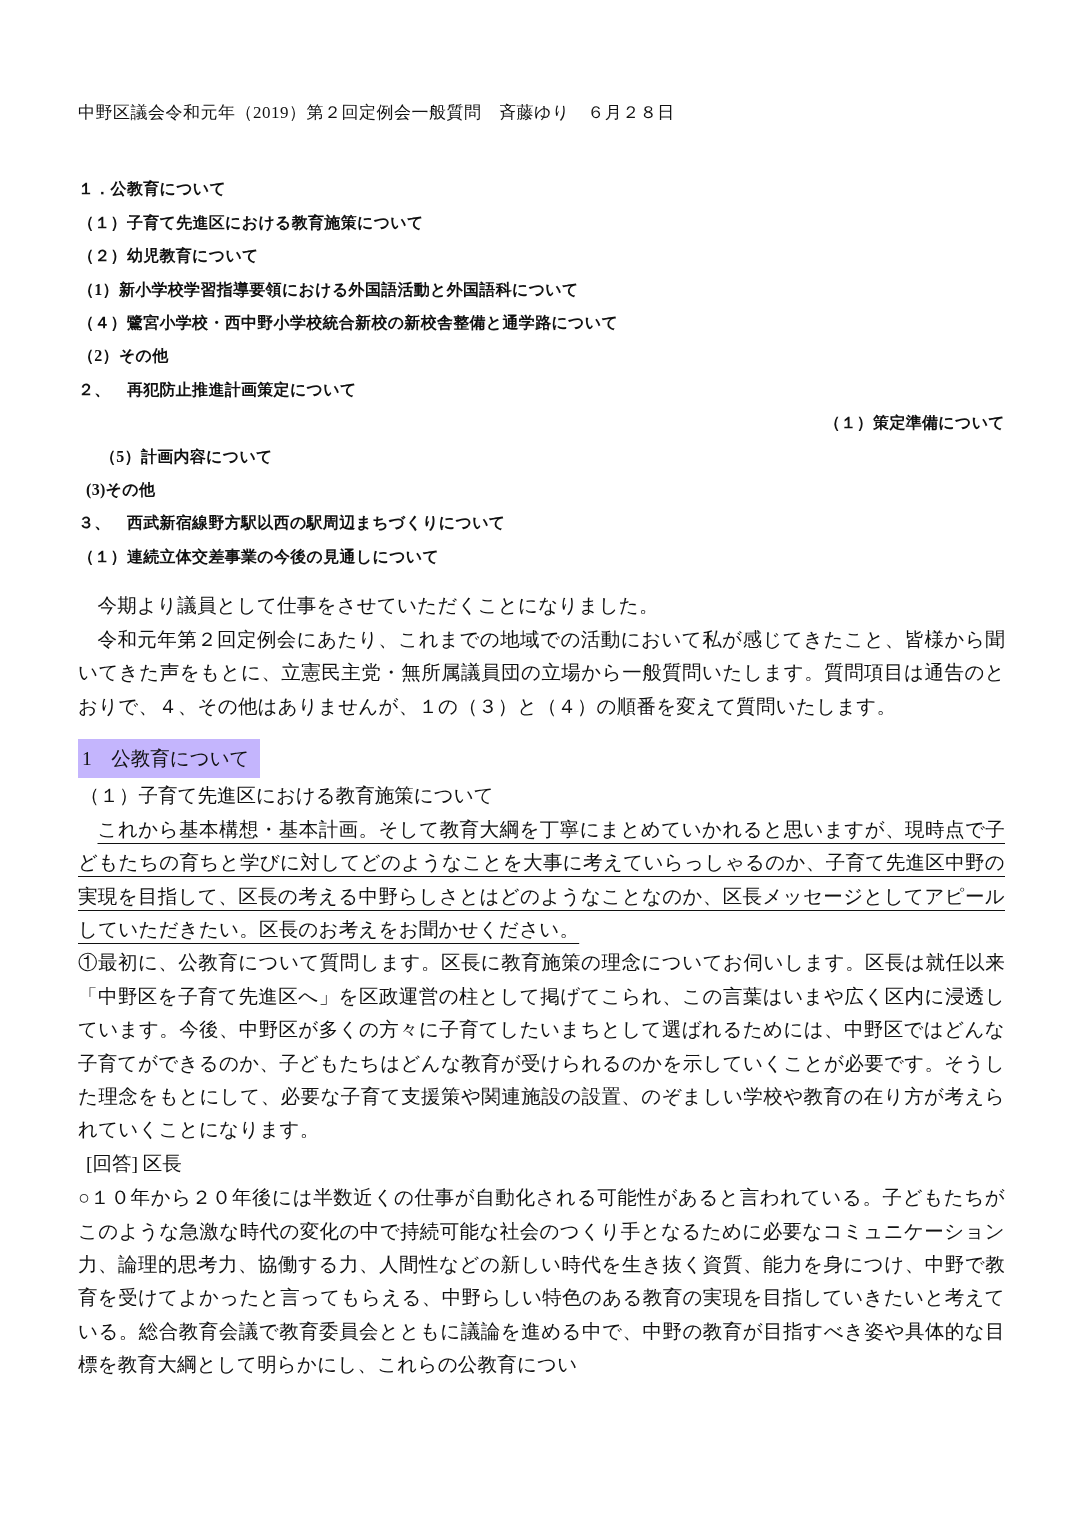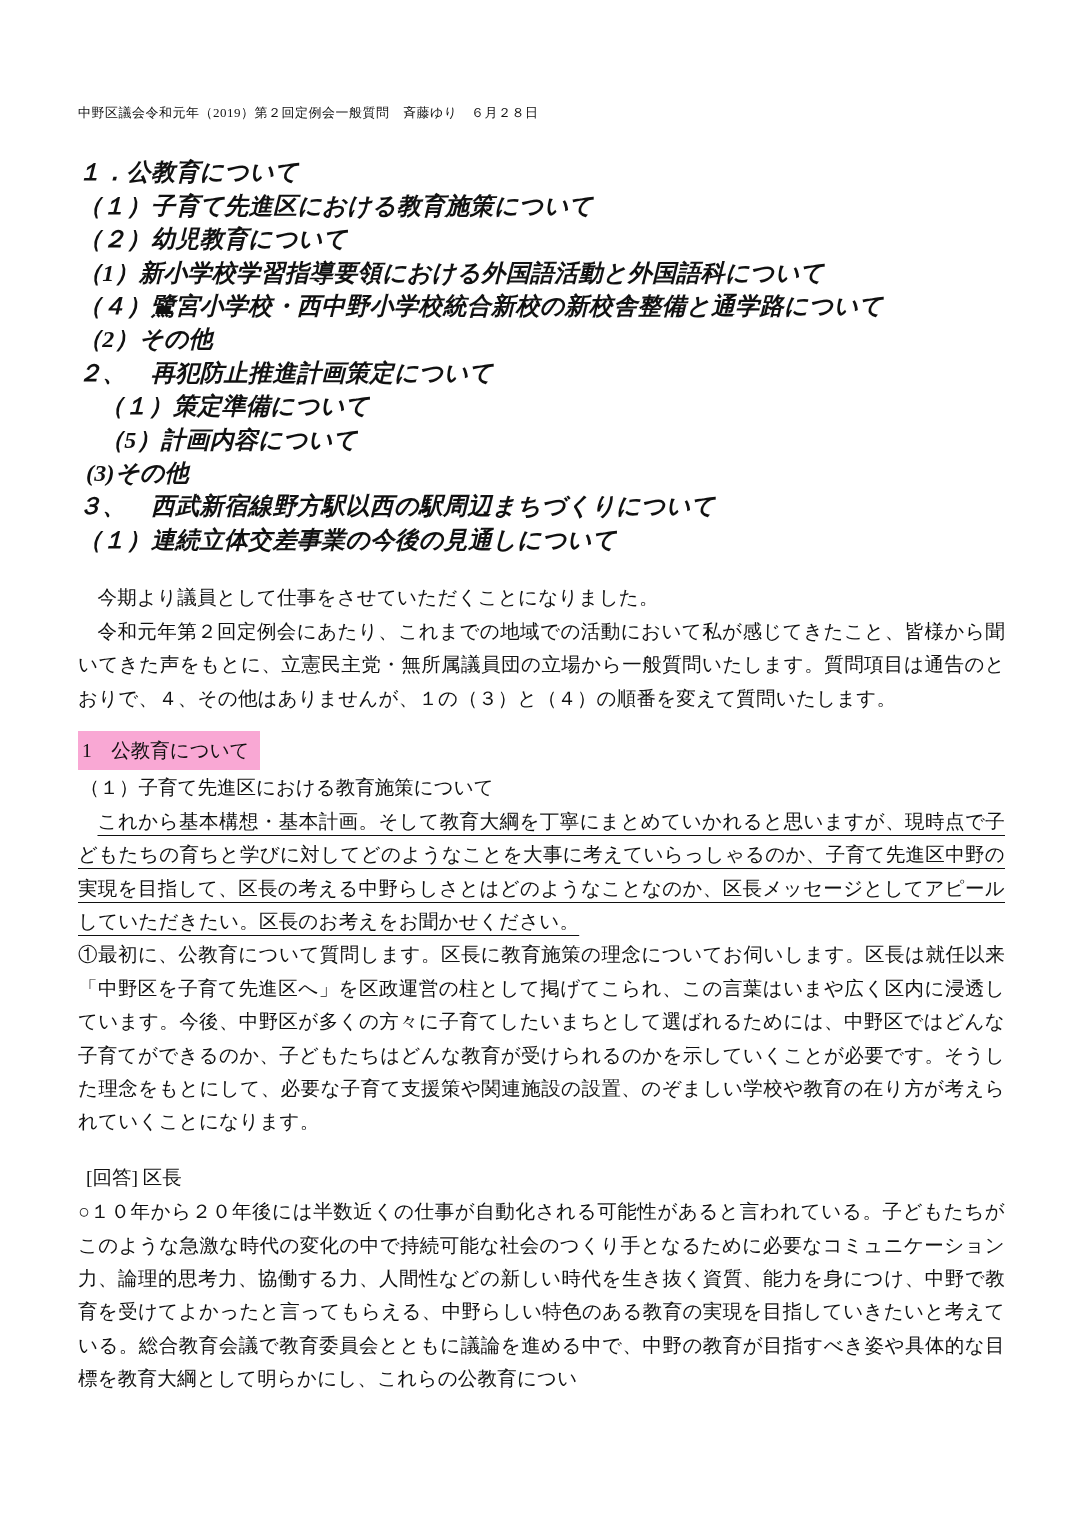--- a/index.html
+++ b/index.html
@@ -15,31 +15,30 @@
     background: #ffffff;
     box-sizing: border-box;
     padding: 96px 75px 0 78px;
     overflow: hidden;
     font-family: "Liberation Serif", "DejaVu Serif", serif;
     color: #111111;
     font-size: 19.5px;
     line-height: 33.4px;
   }
   .doc-title {
-    font-size: 13px;
+    font-size: 17px;
     letter-spacing: 0.5px;
     white-space: nowrap;
   }
   .outline {
-    margin-top: 27px;
+    margin-top: 43px;
     font-weight: bold;
-    font-size: 24px;
+    font-size: 16px;
     list-style: none;
     padding: 0;
-    font-style: italic;
   }
   .outline-item {
     white-space: nowrap;
     letter-spacing: 0.3px;
   }
   .body-text {
     margin: 0;
     text-align: justify;
     text-justify: inter-ideograph;
     letter-spacing: 0.2px;
@@ -47,36 +46,35 @@
   .intro-block {
     margin-top: 12px;
   }
   .indent-1em {
     text-indent: 1em;
   }
   .section-heading-row {
     margin-top: 16px;
   }
   .highlight {
-    background: #f9a8d4;
+    background: #c4b5fd;
     padding: 3px 10px 3px 4px;
     display: inline-block;
   }
   .subheading {
     margin-top: 1px;
     text-indent: 2px;
   }
   .underlined-para {
     text-decoration: underline;
     text-underline-offset: 7px;
     text-decoration-thickness: 1.4px;
     text-indent: 1em;
   }
   .answer-block {
-    margin-top: 22px;
   }
   .answer-label {
     padding-left: 8px;
     margin-bottom: 1px;
   }
 </style>
 </head>
 <body>
 
 <div class="page">
@@ -85,21 +83,21 @@
 
   <ul class="outline">
 
   <li class="outline-item">１．公教育について</li>
       <li class="outline-item">（１）子育て先進区における教育施策について</li>
       <li class="outline-item">（２）幼児教育について</li>
       <li class="outline-item">（1）新小学校学習指導要領における外国語活動と外国語科について</li>
       <li class="outline-item">（４）鷺宮小学校・西中野小学校統合新校の新校舎整備と通学路について</li>
       <li class="outline-item">（2）その他</li>
       <li class="outline-item">２、　再犯防止推進計画策定について</li>
-      <li class="outline-item" style="padding-left: 22px;">（１）策定準備について</li>
+      <li class="outline-item" style="padding-left: 22px; text-align: right;">（１）策定準備について</li>
       <li class="outline-item" style="padding-left: 22px;">（5）計画内容について</li>
       <li class="outline-item" style="padding-left: 8px;">(3)その他</li>
       <li class="outline-item">３、　西武新宿線野方駅以西の駅周辺まちづくりについて</li>
       <li class="outline-item">（１）連続立体交差事業の今後の見通しについて</li>
     </ul>
 
   <div class="intro-block">
     <p class="body-text indent-1em">今期より議員として仕事をさせていただくことになりました。</p>
     <p class="body-text indent-1em">令和元年第２回定例会にあたり、これまでの地域での活動において私が感じてきたこと、皆様から聞いてきた声をもとに、立憲民主党・無所属議員団の立場から一般質問いたします。質問項目は通告のとおりで、４、その他はありませんが、１の（３）と（４）の順番を変えて質問いたします。</p>
   </div>

